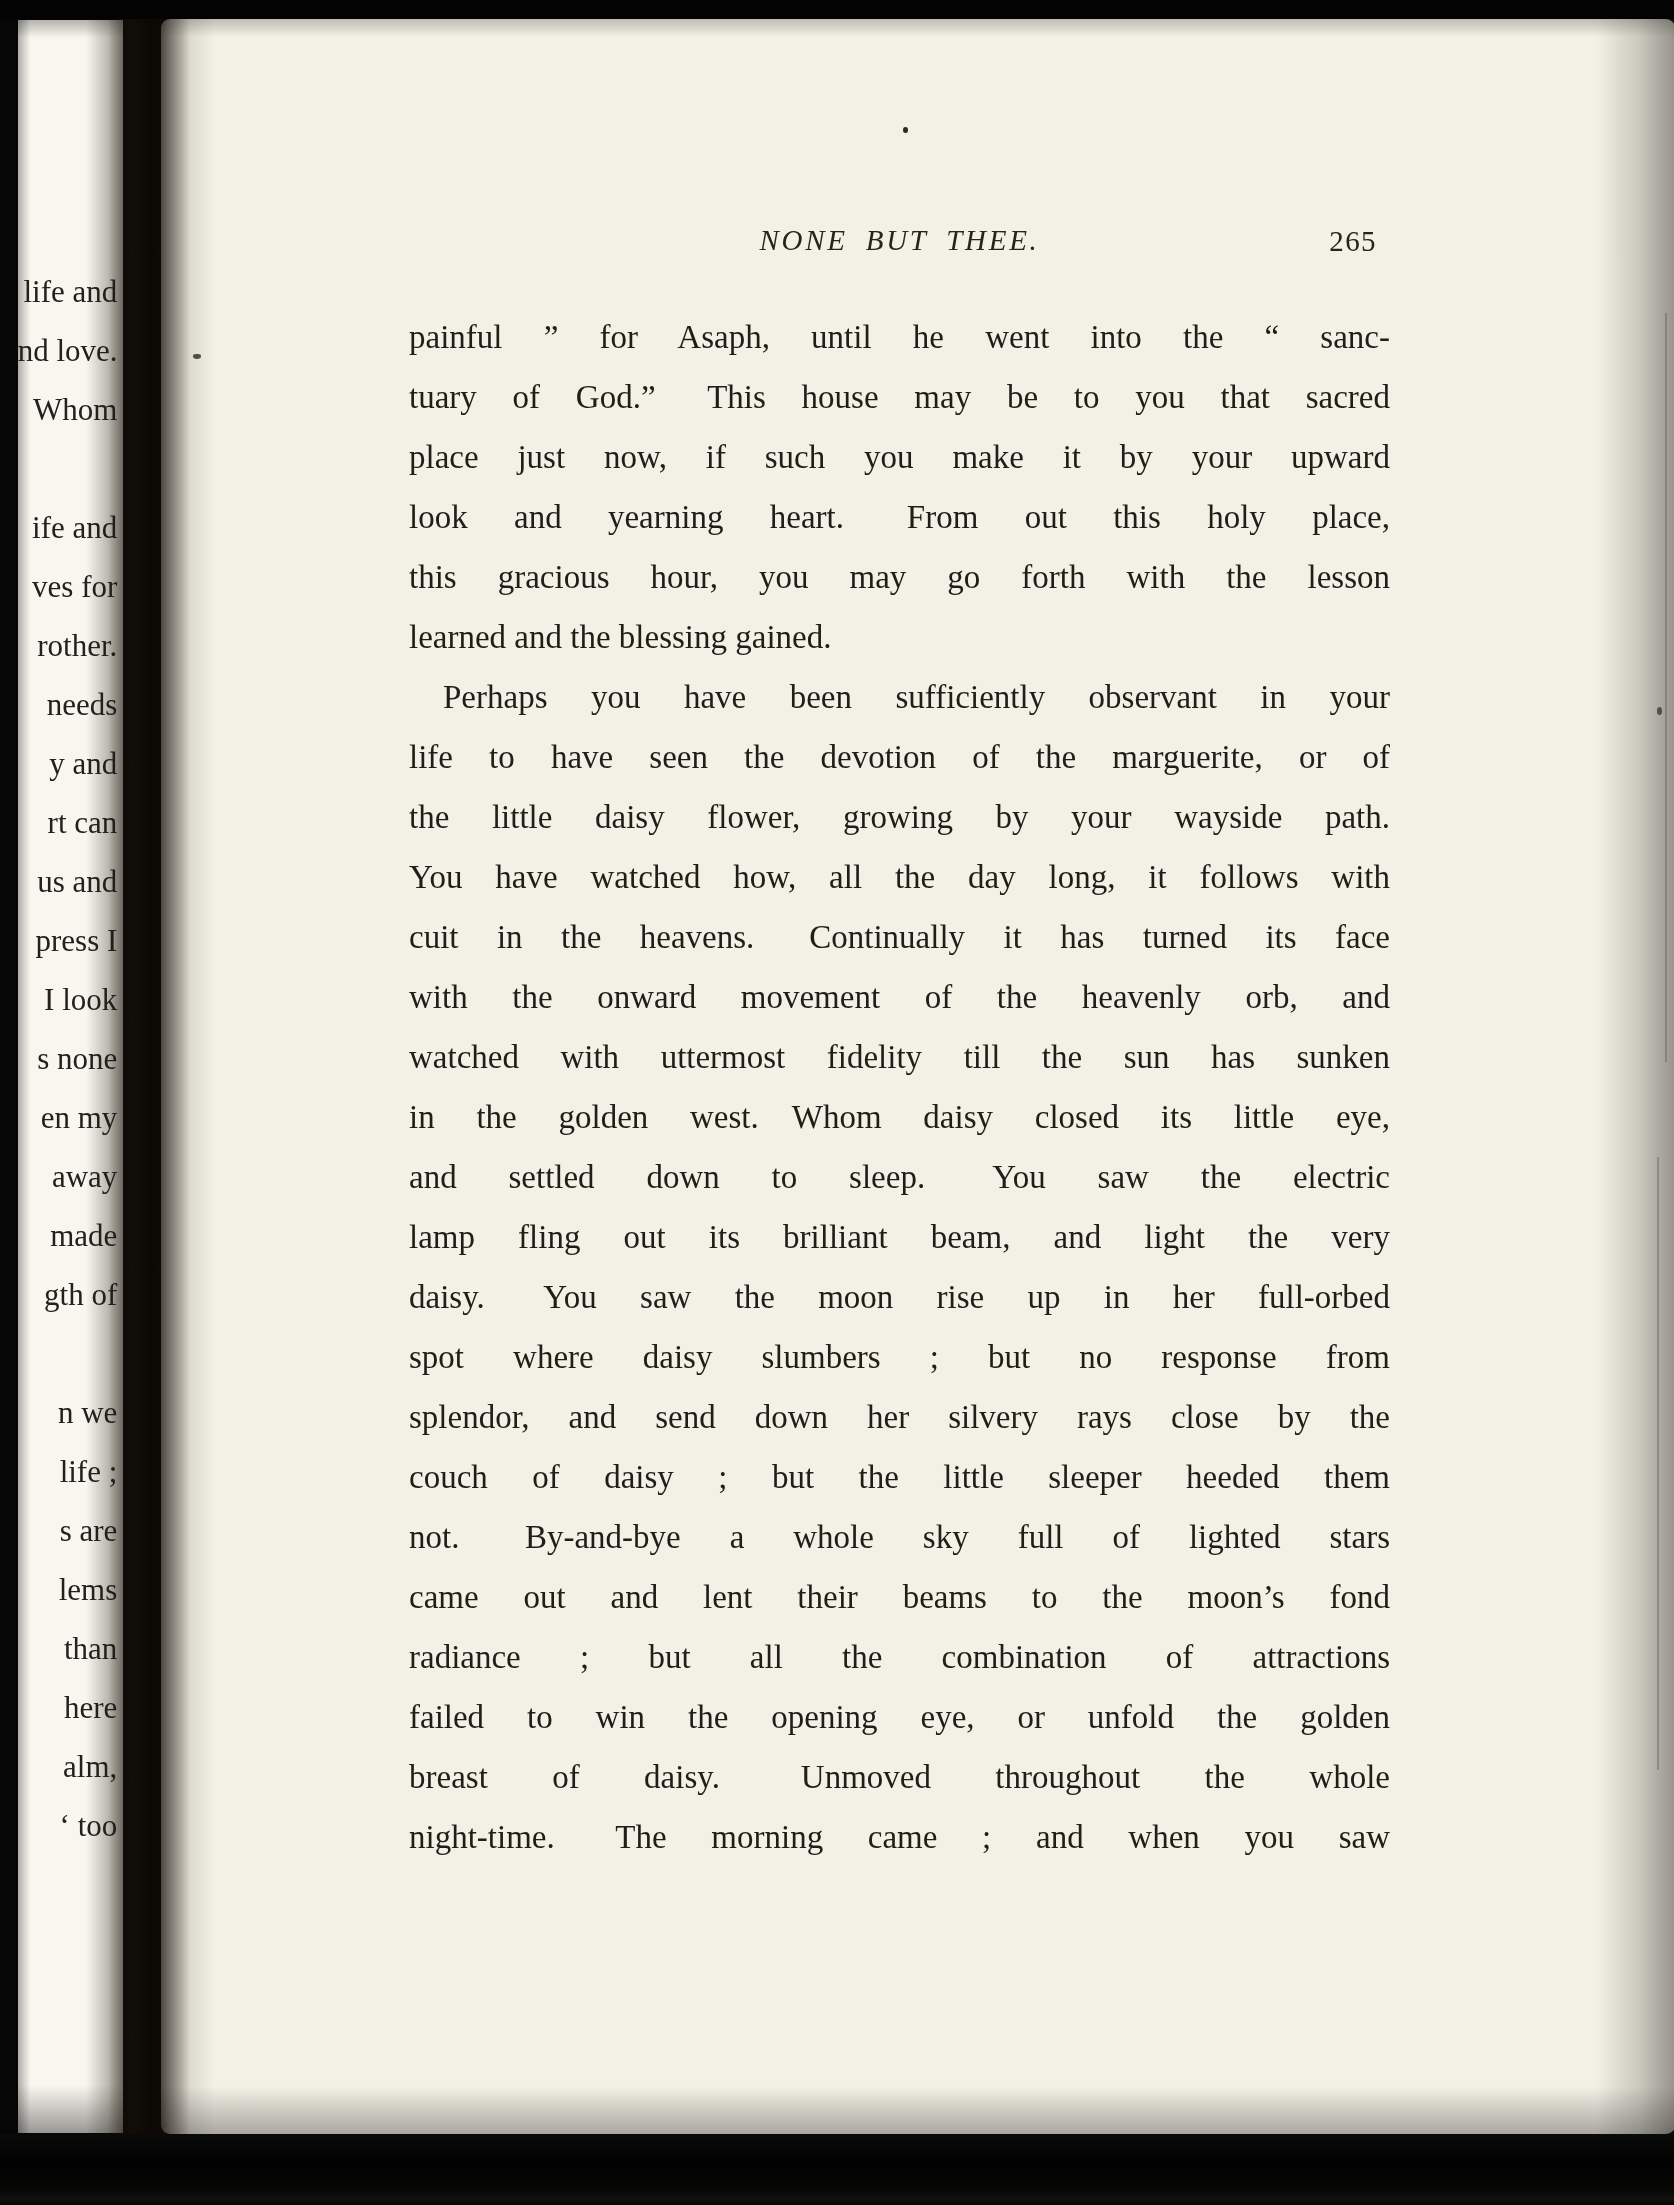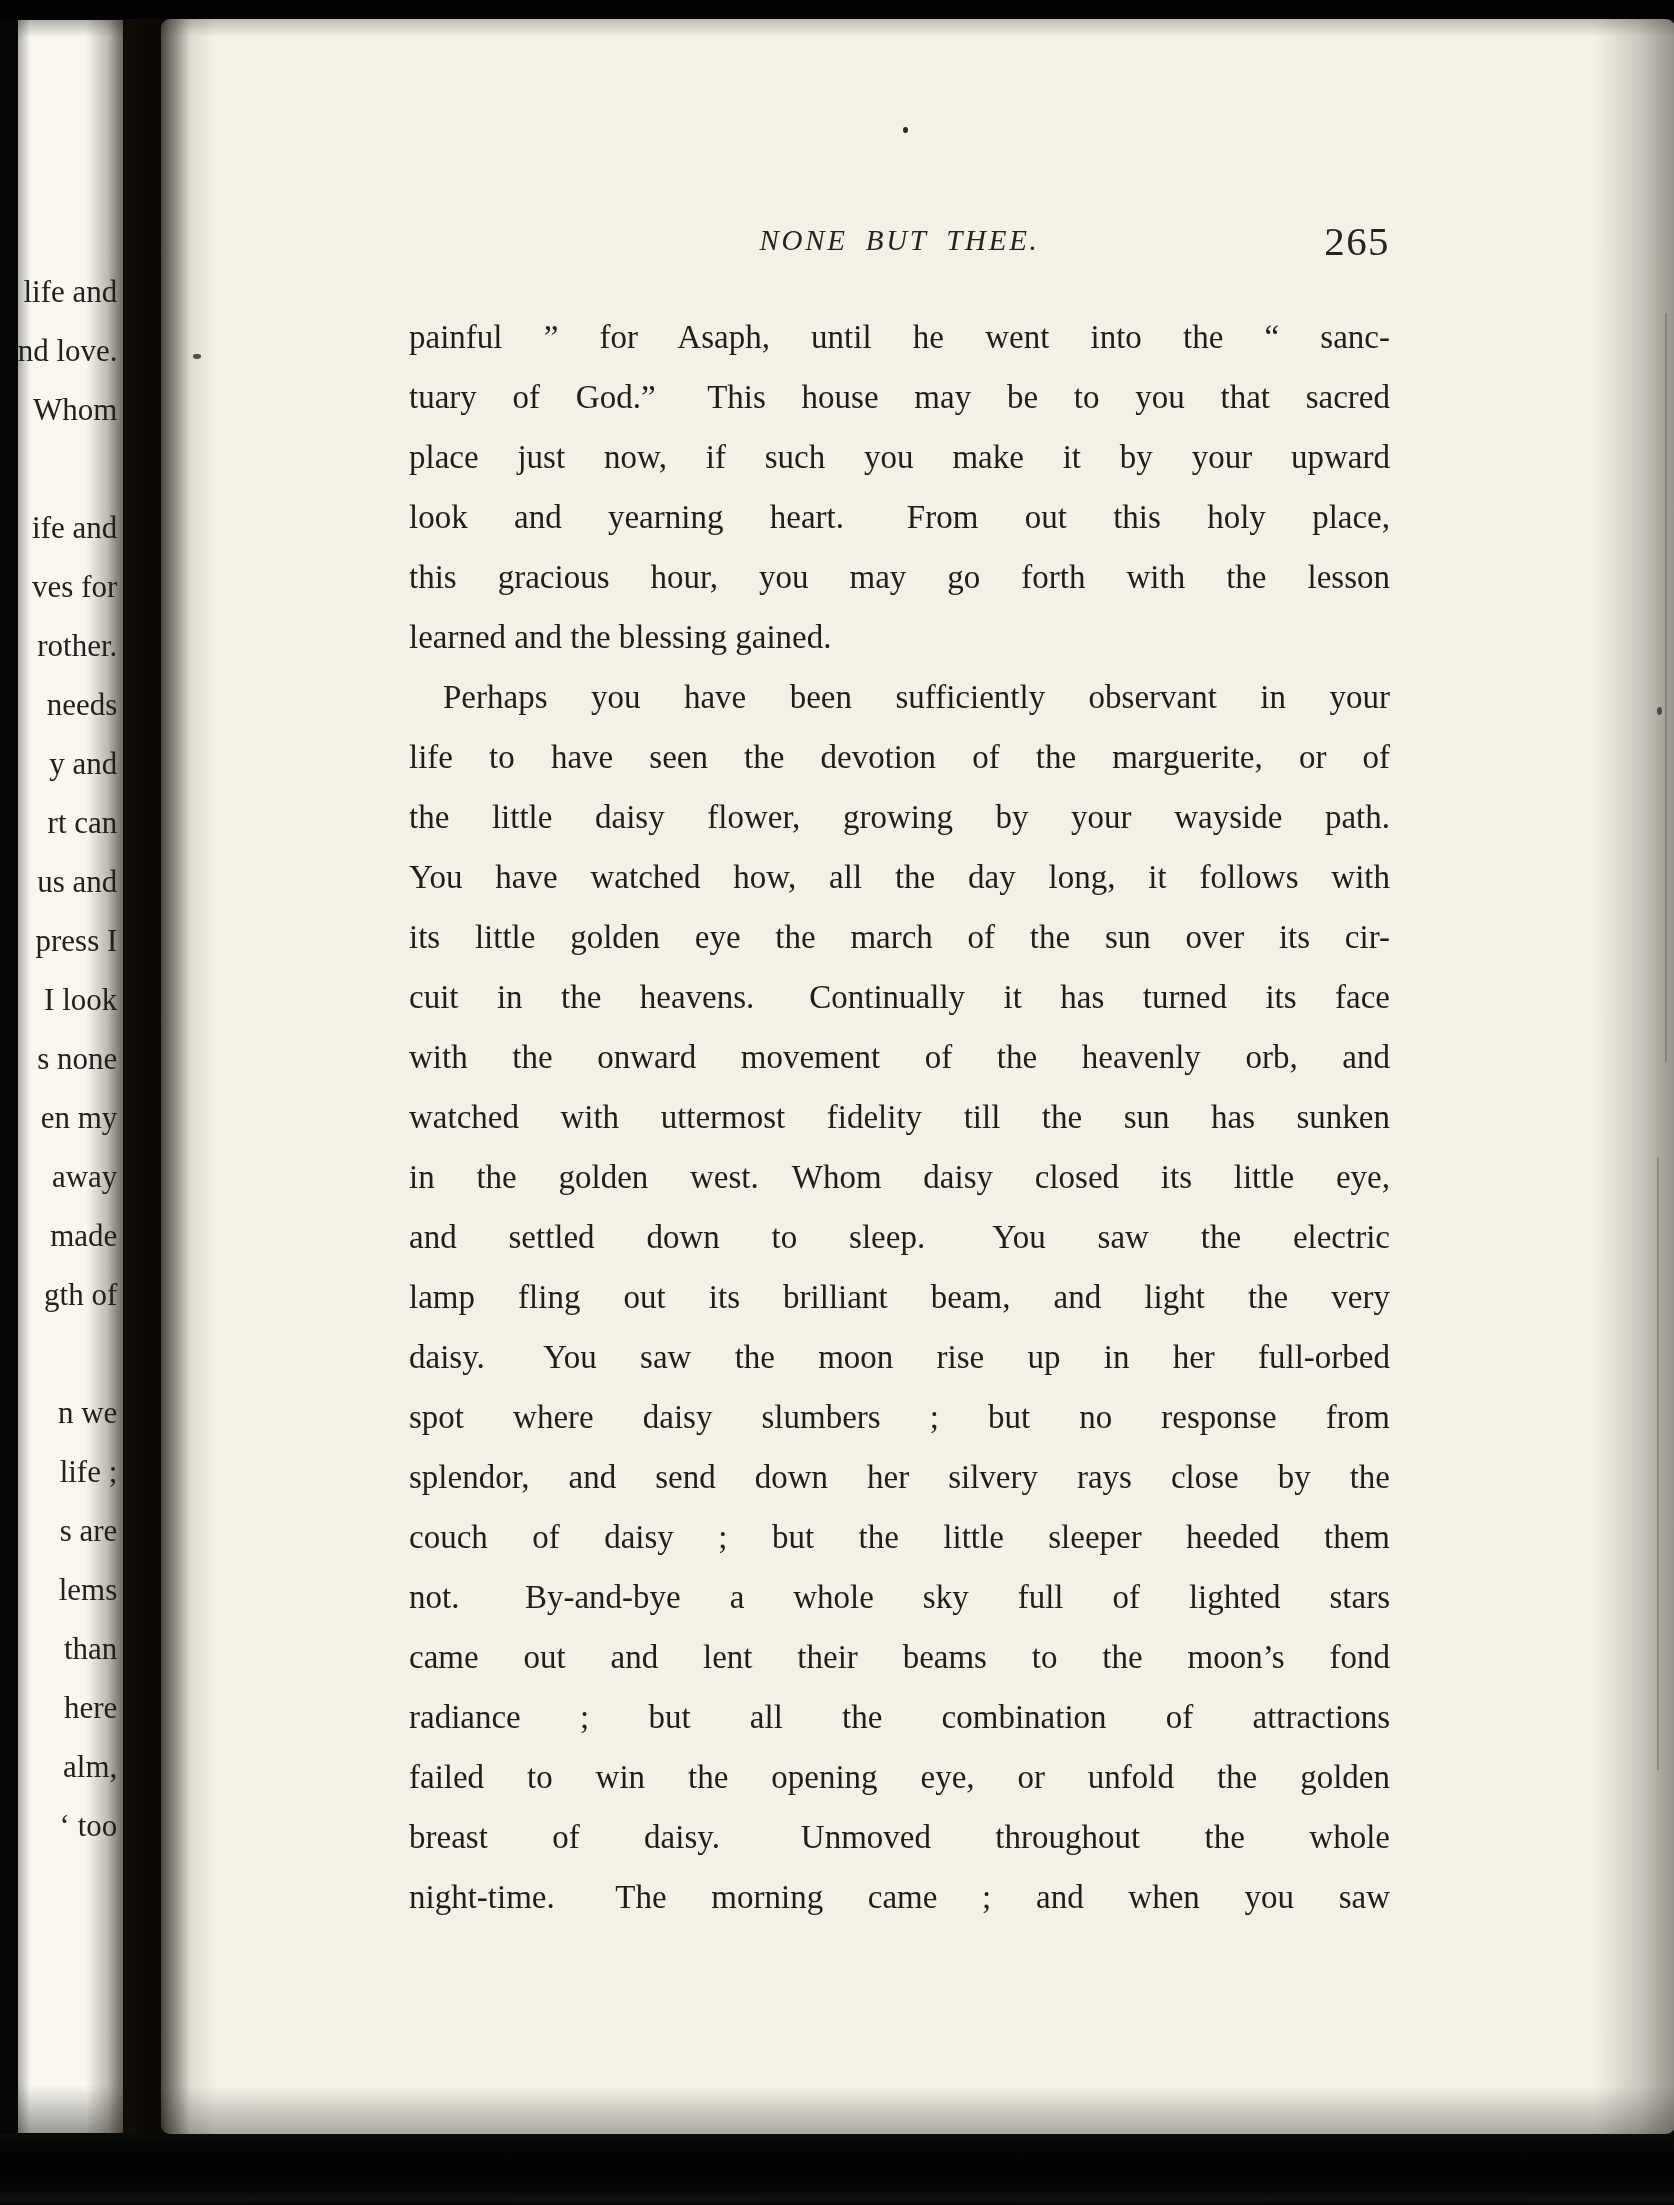--- a/index.html
+++ b/index.html
@@ -86,22 +86,22 @@
     text-align: center;
     font-style: italic;
     font-size: 29px;
     line-height: 44px;
     letter-spacing: 2.7px;
     word-spacing: 8.2px;
     color: #25241f;
   }
   .page-number {
     position: absolute;
-    right: 0; top: 1.4px;
-    font-size: 41px;
+    right: 13px; top: 1.4px;
+    font-size: 29px;
     line-height: 44px;
     color: #25241f;
     letter-spacing: 1.4px;
   }
   .text-block {
     position: absolute;
     left: 248px; top: 288px;
     width: 981px;
     font-size: 33px;
     color: #1f1e19;
@@ -221,21 +221,20 @@
           <div class="line">place just now, if such you make it by your upward</div>
           <div class="line">look and yearning heart.  From out this holy place,</div>
           <div class="line">this gracious hour, you may go forth with the lesson</div>
           <div class="line">learned and the blessing gained.</div>
         </div>
       <div class="para para-indent">
           <div class="line">Perhaps you have been sufficiently observant in your</div>
           <div class="line">life to have seen the devotion of the marguerite, or of</div>
           <div class="line">the little daisy flower, growing by your wayside path.</div>
           <div class="line">You have watched how, all the day long, it follows with</div>
-          <div class="line">its little golden eye the march of the sun over its cir-</div>
           <div class="line">cuit in the heavens.  Continually it has turned its face</div>
           <div class="line">with the onward movement of the heavenly orb, and</div>
           <div class="line">watched with uttermost fidelity till the sun has sunken</div>
           <div class="line">in the golden west.  Whom daisy closed its little eye,</div>
           <div class="line">and settled down to sleep.  You saw the electric</div>
           <div class="line">lamp fling out its brilliant beam, and light the very</div>
           <div class="line">daisy.  You saw the moon rise up in her full-orbed</div>
           <div class="line">spot where daisy slumbers ; but no response from</div>
           <div class="line">splendor, and send down her silvery rays close by the</div>
           <div class="line">couch of daisy ; but the little sleeper heeded them</div>

